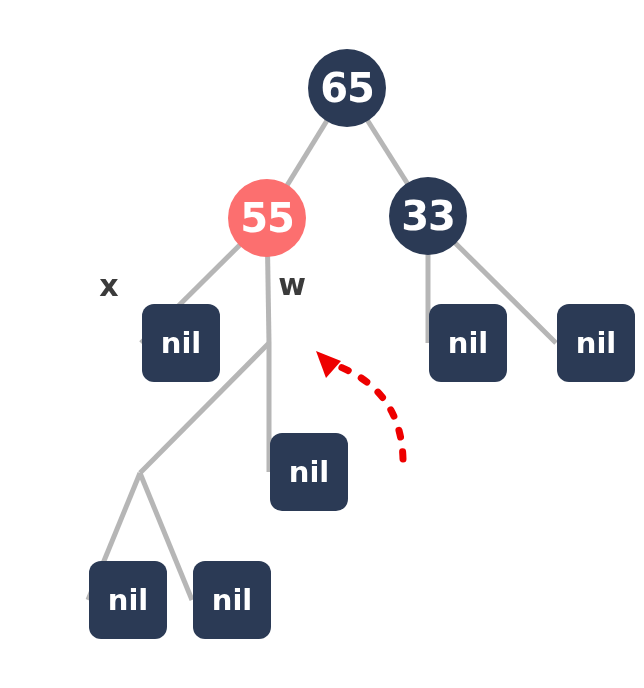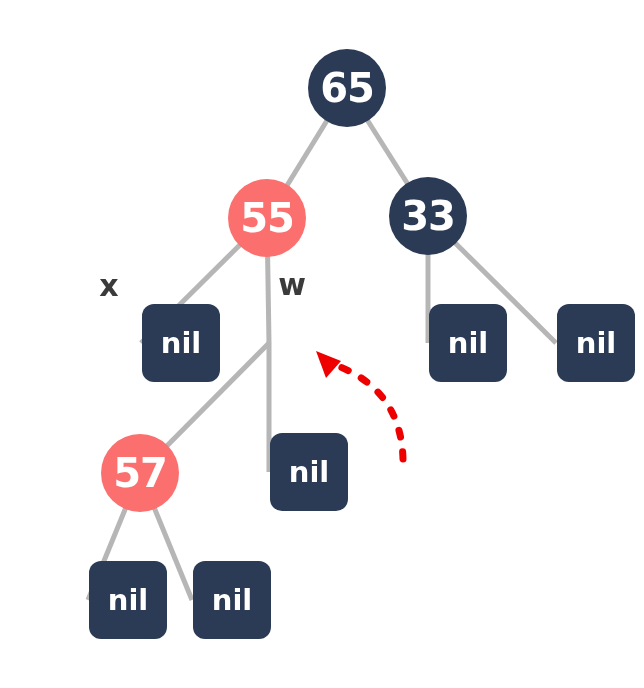--- a/index.html
+++ b/index.html
@@ -82,21 +82,20 @@
 
     <g>
       <path d="M 403 459 Q 401 391 338 366" fill="none" stroke="#ee0000" stroke-width="7" stroke-linecap="round" stroke-dasharray="7 15"></path>
       <polygon points="316,351 341,361 326,378" fill="#ee0000"></polygon>
     </g>
   </svg>
 
   <div class="node circle dark" style="left:308px; top:49px;">65</div>
   <div class="node circle highlight" style="left:228px; top:179px;">55</div>
   <div class="node circle dark" style="left:389px; top:177px;">33</div>
-  <div class="node circle highlight" style="left:101px; top:434px;">57</div>
 
   <div class="node square dark" style="left:102px; top:304px;">nil</div>
   <div class="node square dark" style="left:389px; top:304px;">nil</div>
   <div class="node square dark" style="left:517px; top:304px;">nil</div>
   <div class="node square dark" style="left:230px; top:433px;">nil</div>
   <div class="node square dark" style="left:49px;  top:561px;">nil</div>
   <div class="node square dark" style="left:153px; top:561px;">nil</div>
 
   <span class="pointer-label" style="left:109px; top:285px;">x</span>
   <span class="pointer-label" style="left:292px; top:284px;">w</span>

